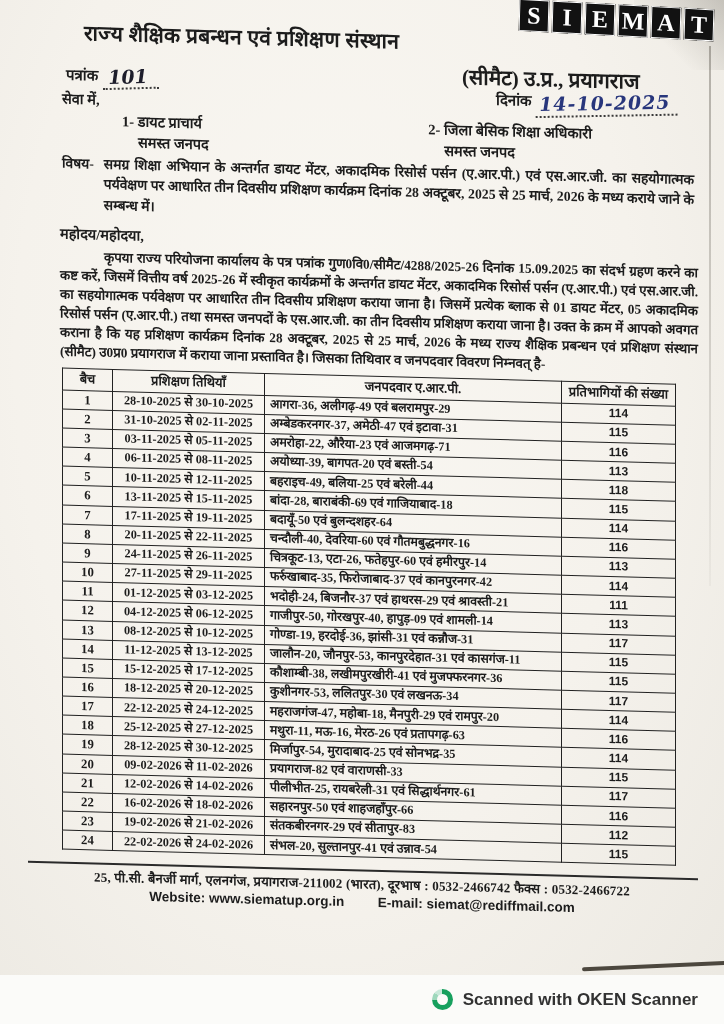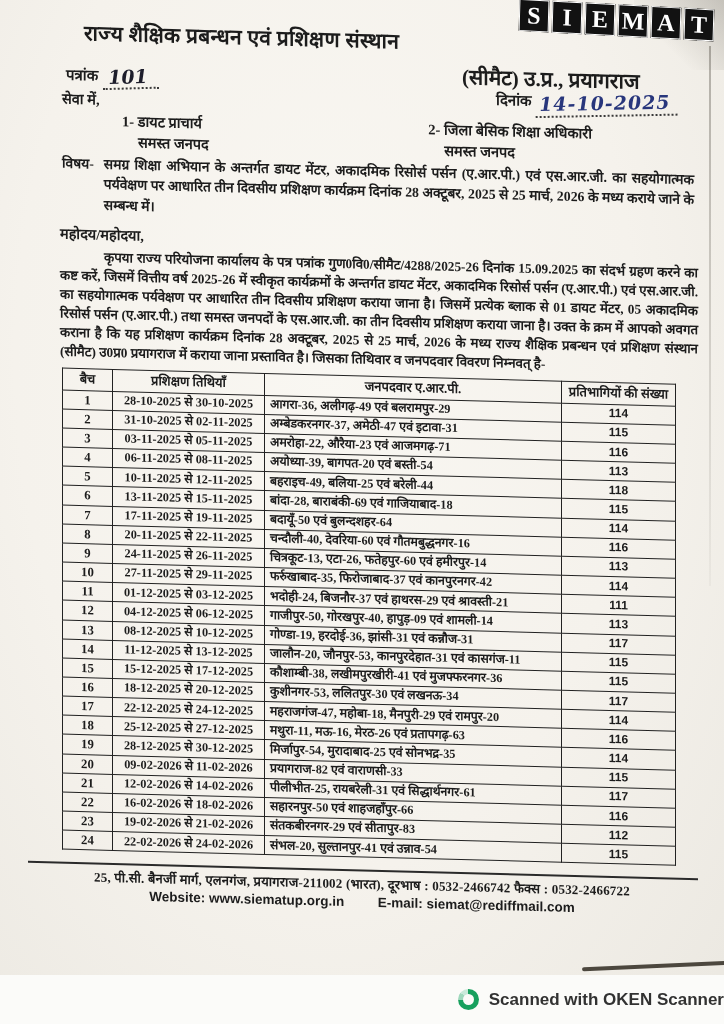--- a/index.html
+++ b/index.html
@@ -54,21 +54,21 @@
   
   .edge-right{position:absolute;top:46px;right:13px;width:2px;height:540px;
               background:linear-gradient(rgba(60,55,45,.35),rgba(60,55,45,.04));}
   .edge-corner{position:absolute;right:-8px;bottom:56px;width:150px;height:4px;background:#4c473e;
                transform:rotate(-2.5deg);border-radius:2px;}
   .corner-shade{position:absolute;right:0;top:0;width:90px;height:70px;
                 background:linear-gradient(225deg,rgba(90,85,75,.28),rgba(90,85,75,0) 65%);}
 
   
   .scanbar{position:absolute;left:0;right:0;bottom:0;height:49px;background:#fbfbf9;
-           display:flex;align-items:center;justify-content:flex-end;
+           display:flex;align-items:center;justify-content:flex-end;padding-right:26px;
            font-family:"Liberation Sans",sans-serif;}
   .oken-icon{position:relative;width:21px;height:21px;border-radius:50%;margin-right:10px;
              background:conic-gradient(#17a05e 0 265deg,#9ed8bc 265deg 310deg,#c9e9da 310deg 360deg);}
   .oken-icon::after{content:"";position:absolute;left:5px;top:5px;width:11px;height:11px;border-radius:50%;background:#fbfbf9;}
   .scan-text{font-size:17px;font-weight:600;color:#323232;}
 </style>
 </head>
 <body>
 
 <div class="page">

